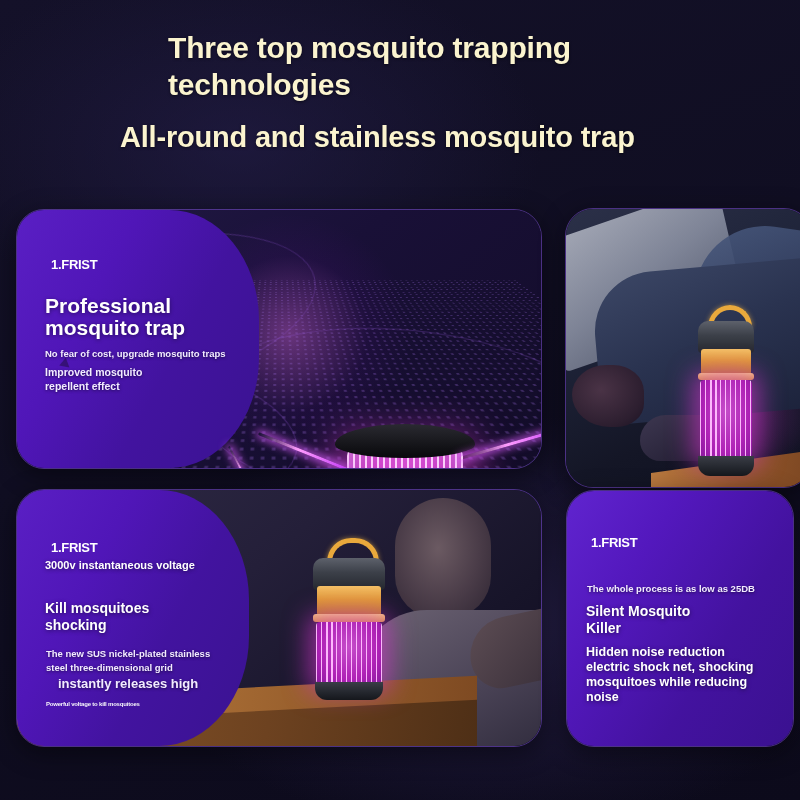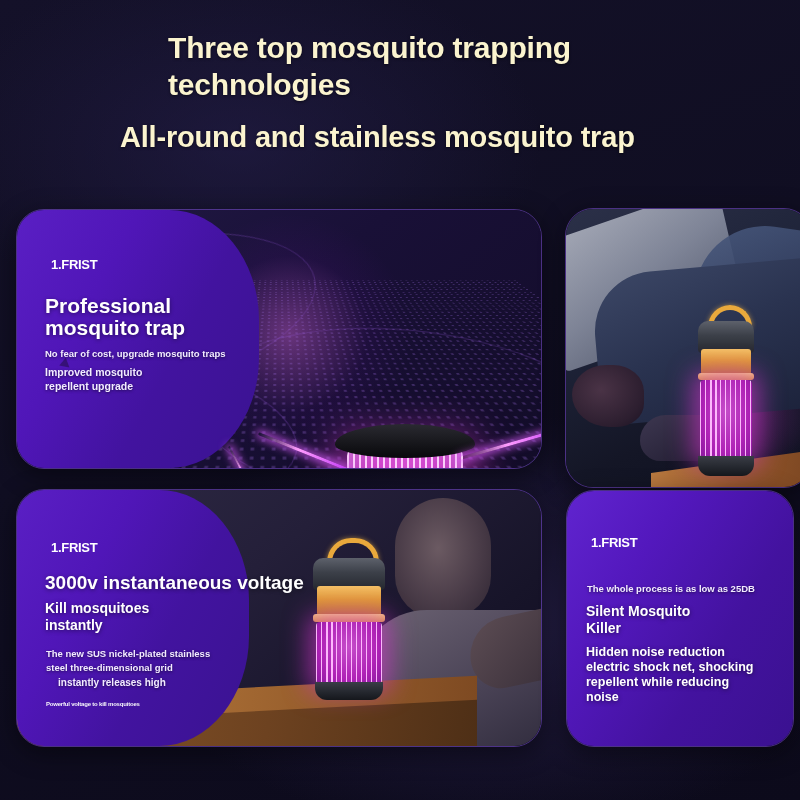--- a/index.html
+++ b/index.html
@@ -348,21 +348,21 @@
 
       <div class="skeeter" style="left:44px; top:150px; transform:rotate(130deg); opacity:.45;"></div>
     </div>
 
     <div class="panel rounded-r" style="width:242px;">
       <div class="tag" style="left:34px; top:47px;">1.FRIST</div>
       <div class="big" style="left:28px; top:84px; font-size:21px;">Professional</div>
       <div class="big" style="left:28px; top:106px; font-size:21px;">mosquito trap</div>
       <div class="small" style="left:28px; top:138px; font-size:9.5px;">No fear of cost, upgrade mosquito traps</div>
       <div class="small" style="left:28px; top:156px; font-size:10.5px;">Improved mosquito</div>
-      <div class="small" style="left:28px; top:170px; font-size:10.5px;">repellent upgrade</div>
+      <div class="small" style="left:28px; top:170px; font-size:10.5px;">repellent effect</div>
     </div>
   </div>
 
   <div class="card" id="card-two">
     <div class="photo">
       <div class="bed-sheet"></div>
       <div class="blanket2"></div>
       <div class="blanket"></div>
       <div class="sleeper-head"></div>
       <div class="pillow-hand"></div>
@@ -397,34 +397,34 @@
         <div class="l-ring" style="left:6px; top:76px; width:72px; height:8px;"></div>
         <div class="l-glow" style="left:9px; top:84px; width:66px; height:62px;"></div>
         <div class="l-foot" style="left:8px; top:144px; width:68px; height:18px;"></div>
       </div>
     </div>
 
     <div class="panel rounded-r" style="width:232px;">
       <div class="tag" style="left:34px; top:50px;">1.FRIST</div>
     </div>
 
-    <div class="big" style="left:28px; top:82px; font-size:19px; z-index:12;">3000v instantaneous voltage</div>
+    <div class="big" style="left:28px; top:69px; font-size:11px; z-index:12;">3000v instantaneous voltage</div>
     <div class="mid" style="left:28px; top:110px; font-size:14px; z-index:12;text-align:center;">Kill mosquitoes</div>
-    <div class="mid" style="left:28px; top:127px; font-size:14px; z-index:12;">instantly</div>
+    <div class="mid" style="left:28px; top:127px; font-size:14px; z-index:12;">shocking</div>
     <div class="small" style="left:29px; top:158px; font-size:9.5px; z-index:12;text-align:right;">The new SUS nickel-plated stainless</div>
     <div class="small" style="left:29px; top:172px; font-size:9.5px; z-index:12;">steel three-dimensional grid</div>
-    <div class="small" style="left:29px; top:186px; font-size:10px; z-index:12;padding-left:12px;">instantly releases high</div>
+    <div class="small" style="left:29px; top:186px; font-size:13px; z-index:12;padding-left:12px;">instantly releases high</div>
     <div class="tiny" style="left:29px; top:211px; z-index:12;">Powerful voltage to kill mosquitoes</div>
   </div>
 
   <div class="card" id="card-four">
     <div class="panel4"></div>
     <div class="tag" style="left:24px; top:44px;">1.FRIST</div>
     <div class="small" style="left:20px; top:92px; font-size:9.5px;">The whole process is as low as 25DB</div>
     <div class="mid" style="left:19px; top:112px; font-size:14px;">Silent Mosquito</div>
     <div class="mid" style="left:19px; top:129px; font-size:14px;">Killer</div>
     <div class="mid" style="left:19px; top:154px; font-size:12.5px;">Hidden noise reduction</div>
     <div class="mid" style="left:19px; top:169px; font-size:12.5px;">electric shock net, shocking</div>
-    <div class="mid" style="left:19px; top:184px; font-size:12.5px;">repellent while reducing</div>
+    <div class="mid" style="left:19px; top:184px; font-size:12.5px;">mosquitoes while reducing</div>
     <div class="mid" style="left:19px; top:199px; font-size:12.5px;text-align:right;">noise</div>
   </div>
 
 </div>
 
 </body></html>

